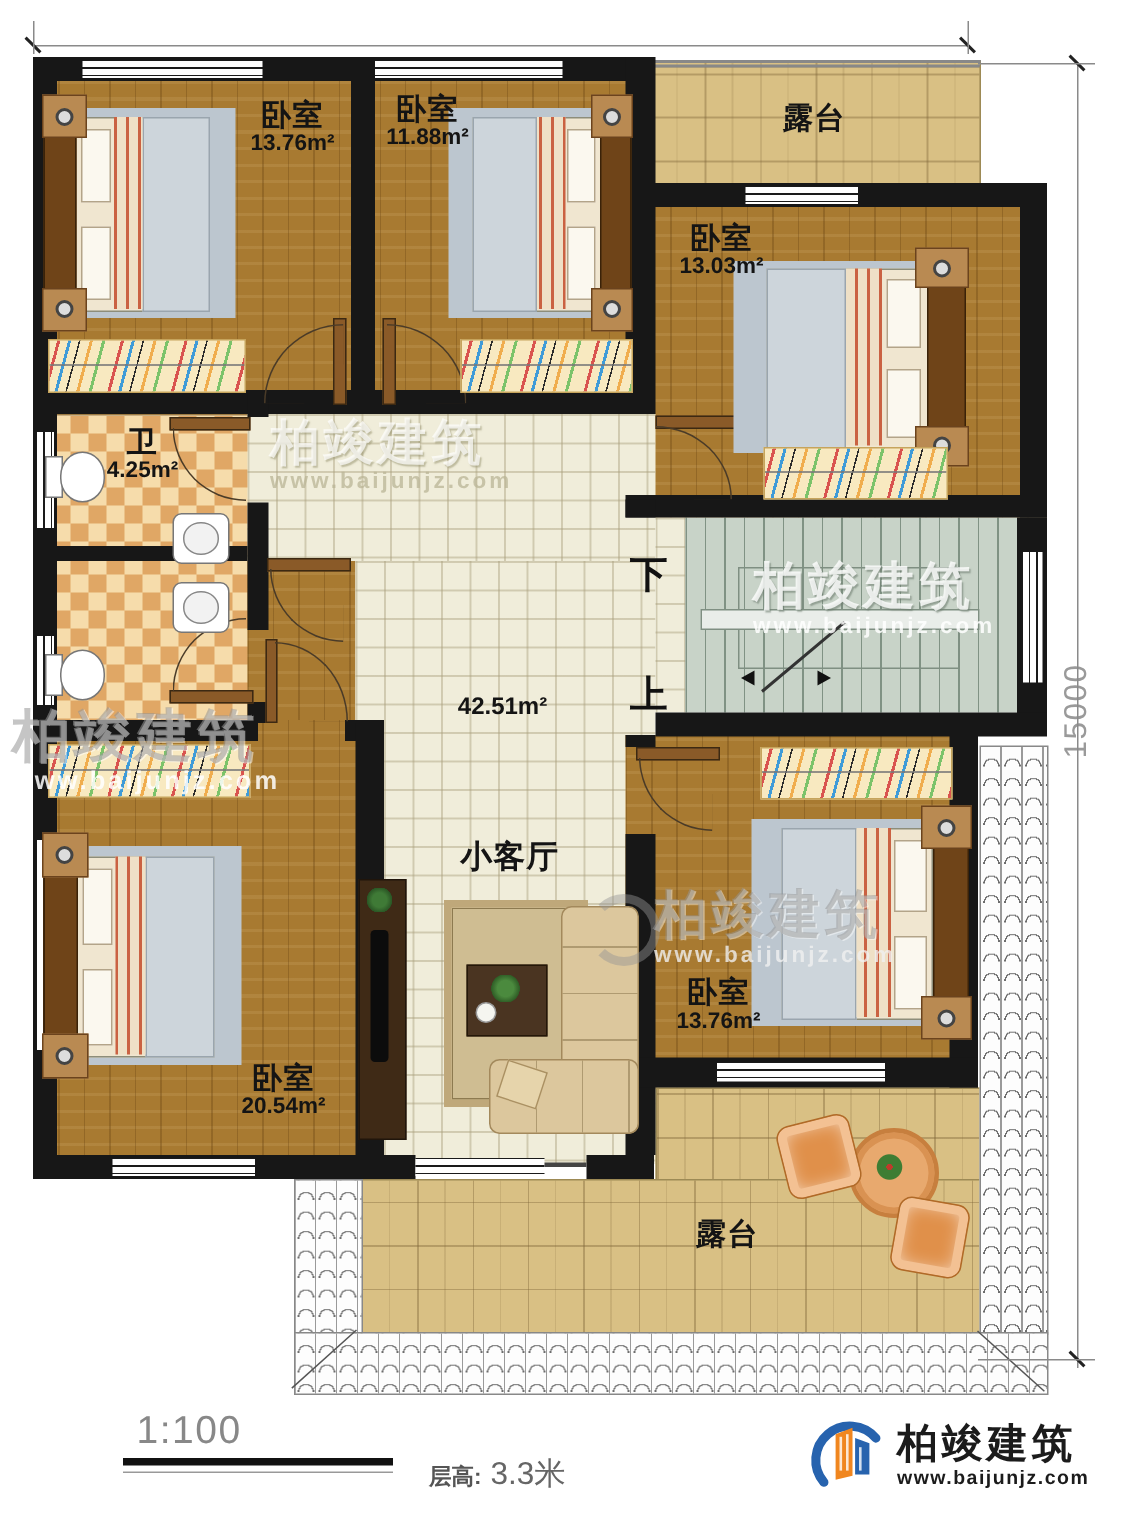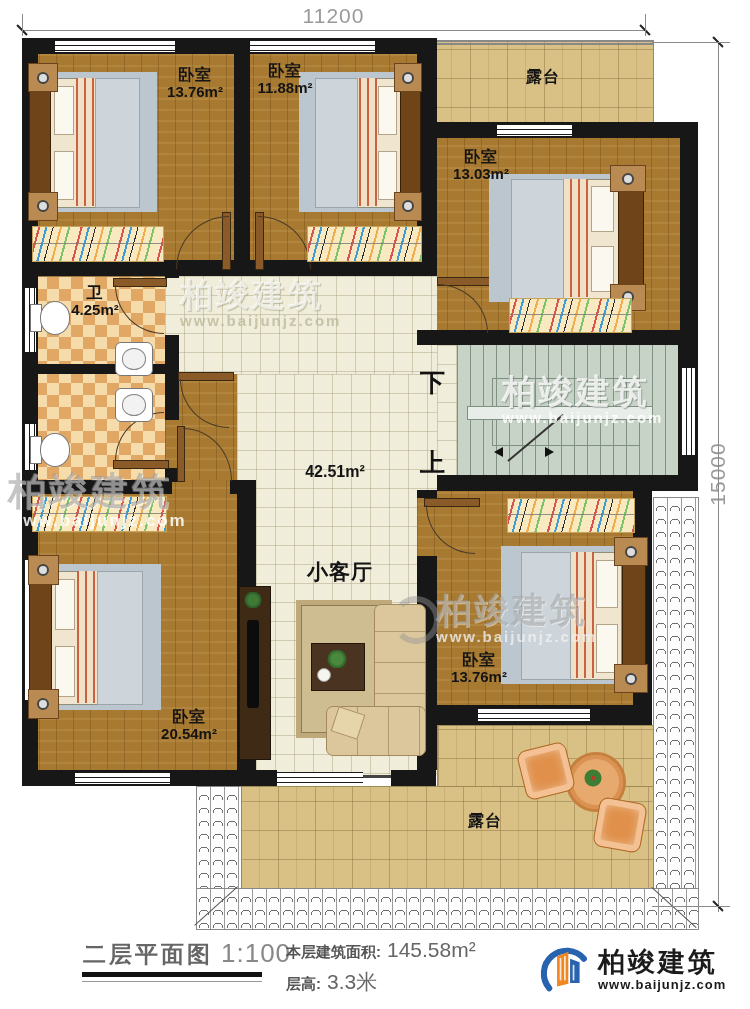--- a/index.html
+++ b/index.html
@@ -33,21 +33,21 @@
   .winH{position:absolute;background:linear-gradient(#1a1a1a 0 1px,#fff 1px 5px,#1a1a1a 5px 6px,#fff 6px 10px,#1a1a1a 10px 11px,#fff 11px);}
   .winV{position:absolute;background:linear-gradient(90deg,#1a1a1a 0 1px,#fff 1px 5px,#1a1a1a 5px 6px,#fff 6px 10px,#1a1a1a 10px 11px,#fff 11px);}
   
   .leaf{position:absolute;background:#8a5a28;border:1px solid #3c2912;}
   .arc{position:absolute;}
   .arcTL{border-top:1.5px solid #4a3b28;border-left:1.5px solid #4a3b28;border-top-left-radius:100%;}
   .arcTR{border-top:1.5px solid #4a3b28;border-right:1.5px solid #4a3b28;border-top-right-radius:100%;}
   .arcBL{border-bottom:1.5px solid #4a3b28;border-left:1.5px solid #4a3b28;border-bottom-left-radius:100%;}
   
   .rlabel{position:absolute;font-weight:700;color:#141414;text-align:center;line-height:1.12;}
-  .rlabel .nm{font-size:16px;letter-spacing:1px;display:block;}
+  .rlabel .nm{font-size:20px;letter-spacing:1px;display:block;}
   .rlabel .ar{font-size:15px;display:block;}
   .updown{position:absolute;font-size:25px;font-weight:900;color:#111;}
   
   .bed{position:absolute;}
   .flip{transform:scaleX(-1);}
   .bed .throw{position:absolute;left:16%;top:4%;width:82%;height:92%;background:#bcc6cf;}
   .bed .mat{position:absolute;left:17%;top:8%;width:66%;height:84%;background:#f0e6d0;border:1px solid #8d8d7a;}
   .bed .blanket{position:absolute;left:51%;top:8%;width:32%;height:84%;background:#cdd5db;border:1px solid #9aa5ae;}
   .bed .runner{position:absolute;left:36%;top:8%;width:15%;height:84%;background-color:#efe0c6;
     background-image:repeating-linear-gradient(90deg, rgba(198,84,52,.9) 0 2px, transparent 2px 8px);}
@@ -316,44 +316,38 @@
   <div class="wm" style="left:8px;top:472px;width:280px;">
     <span class="n" style="font-size:38px;color:rgba(150,150,150,.55);text-shadow:1px 1px 0 rgba(255,255,255,.5);">柏竣建筑</span>
     <span class="s" style="font-size:17px;color:rgba(255,255,255,.85);">www.baijunjz.com</span>
   </div>
   <div class="wm" style="left:436px;top:592px;width:260px;">
     <span class="n" style="font-size:35px;color:rgba(150,150,150,.5);text-shadow:1px 1px 0 rgba(255,255,255,.45);">柏竣建筑</span>
     <span class="s" style="font-size:15px;color:rgba(240,240,240,.8);">www.baijunjz.com</span>
   </div>
   <div class="abs" style="left:392px;top:596px;width:36px;height:36px;border:6px solid rgba(150,150,150,.45);border-radius:50%;border-left-color:transparent;"></div>
 
-  <div class="dimtxt" style="left:22px;top:4px;width:623px;">11200</div>
   <div class="dimline" style="left:22px;top:30px;width:623px;height:1px;"></div>
   <div class="tick" style="left:15px;top:29px;"></div>
   <div class="tick" style="left:638px;top:29px;"></div>
   <div class="dimline" style="left:22px;top:14px;width:1px;height:22px;"></div>
   <div class="dimline" style="left:645px;top:14px;width:1px;height:22px;"></div>
 
   <div class="dimtxt" style="left:668px;top:462px;width:100px;transform:rotate(-90deg);">15000</div>
   <div class="dimline" style="left:718px;top:42px;width:1px;height:870px;"></div>
   <div class="tick" style="left:711px;top:41px;"></div>
   <div class="tick" style="left:711px;top:905px;"></div>
   <div class="dimline" style="left:652px;top:42px;width:78px;height:1px;"></div>
   <div class="dimline" style="left:652px;top:906px;width:78px;height:1px;"></div>
 
   <div class="tb-title" style="left:83px;top:938px;display:flex;align-items:baseline;">
-    <span>二层平面图</span>
     <span class="tb-scale">1:100</span>
   </div>
   <div class="abs" style="left:82px;top:972px;width:180px;height:5px;background:#111;"></div>
   <div class="abs" style="left:82px;top:981px;width:180px;height:1px;background:#999;"></div>
-  <div class="tb-row" style="left:286px;top:938px;">
-    <span class="tb-lab">本层建筑面积:</span>
-    <span class="tb-val">145.58m²</span>
-  </div>
   <div class="tb-row" style="left:286px;top:968px;">
     <span class="tb-lab">层高:</span>
     <span class="tb-val">3.3米</span>
   </div>
 
   <div class="abs" style="left:538px;top:944px;display:flex;align-items:center;gap:8px;">
     <svg width="52" height="52" viewBox="0 0 60 60">
       <path d="M13 51 A 25 25 0 1 1 53 17" fill="none" stroke="#2763ae" stroke-width="7" stroke-linecap="round"></path>
       <polygon points="22,14 35,9 35,46 22,49" fill="#f0861f"></polygon>
       <polygon points="37,17 48,21 48,45 37,45" fill="#2763ae"></polygon>

